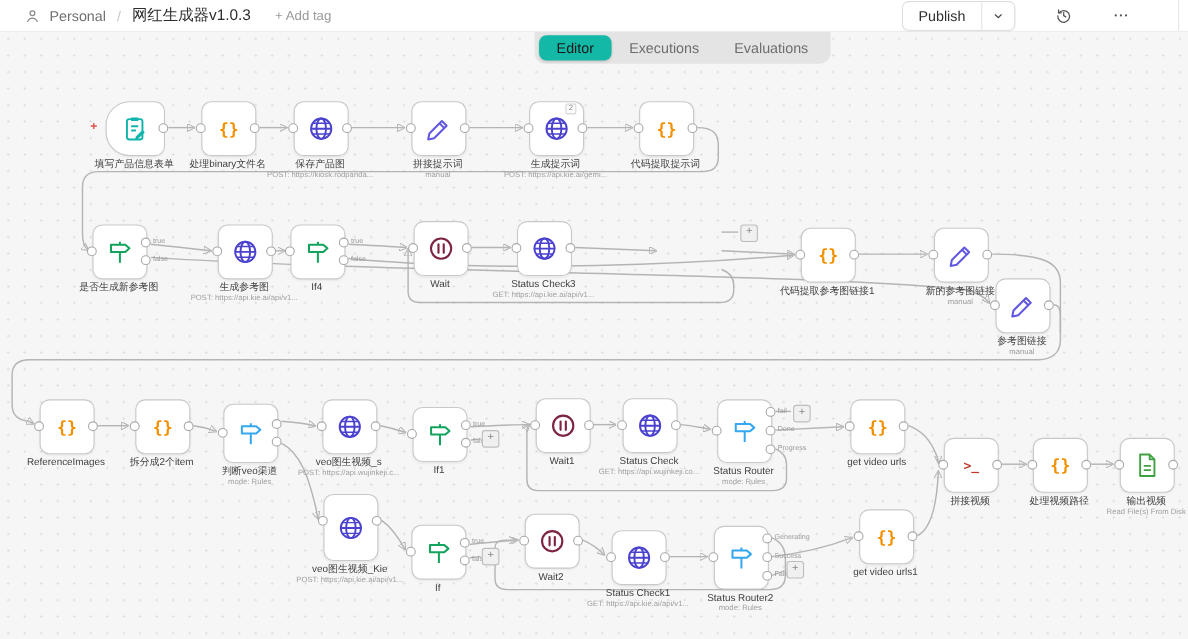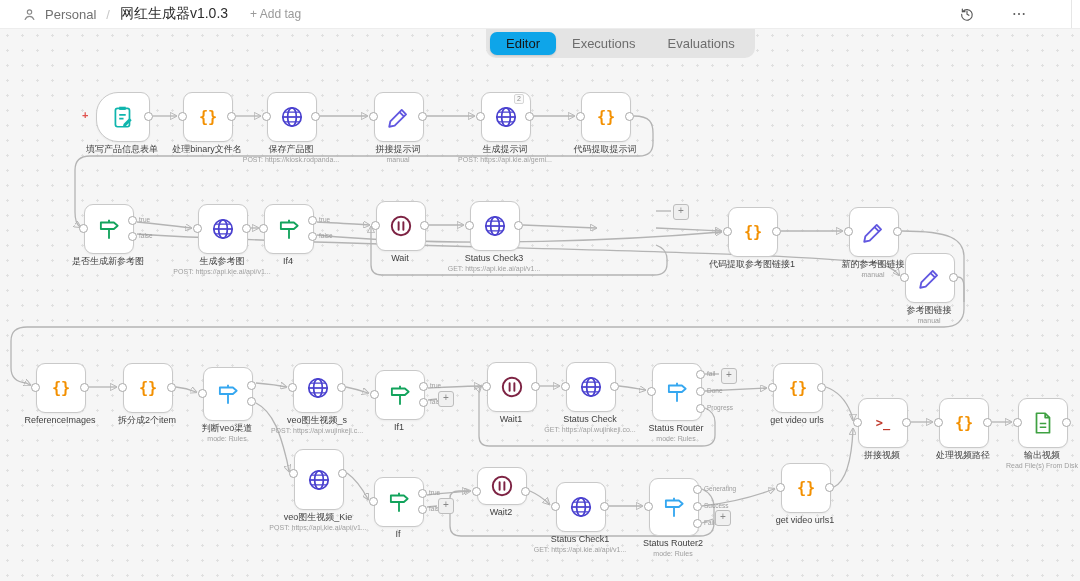--- a/index.html
+++ b/index.html
@@ -42,21 +42,21 @@
   .top-divider{position:absolute;left:1071px;top:0;width:1px;height:28px;background:#e6e6e6;}
   
   .tabs{
     position:absolute;left:486px;top:28px;height:30px;z-index:6;
     background:#e4e4e4;border-radius:0 0 10px 10px;display:flex;align-items:center;
     padding:0 4px;
   }
   .tab{
     font-size:13px;color:#6d6d6d;padding:4px 16px;border-radius:7px;cursor:pointer;white-space:nowrap;
   }
-  .tab.active{background:#0ea5e9;color:#161616;box-shadow:0 1px 2px rgba(0,0,0,.12);}
+  .tab.active{background:#14b8a6;color:#161616;box-shadow:0 1px 2px rgba(0,0,0,.12);}
   
   .canvas{
     position:absolute;top:28px;left:0;width:1080px;height:553px;
     background-color:#f6f6f6;
     background-image:radial-gradient(#e0e0e0 1px, transparent 1.2px);
     background-size:15px 15px;z-index:0;
   }
   .wires{position:absolute;top:0;left:0;width:1080px;height:581px;z-index:1;pointer-events:none;}
   .wires path{stroke:#b4b4b4;stroke-width:1.3;fill:none;}
   .flow{position:absolute;top:0;left:0;width:1080px;height:581px;z-index:2;pointer-events:none;}
@@ -108,20 +108,30 @@
         <circle cx="12" cy="8" r="3.5"></circle>
           <path d="M5 20c1.5-3.5 4-5 7-5s5.5 1.5 7 5"></path>
       </svg>
     </span>
     <span class="bc-project">Personal</span>
     <span class="bc-sep">/</span>
     <span class="bc-title">网红生成器v1.0.3</span>
     <span class="bc-addtag">+ Add tag</span>
   </div>
 
+  <div class="publish-group">
+    <button class="publish-btn">Publish</button>
+    <button class="publish-caret">
+      <span style="display:inline-flex;width:13px;height:13px;">
+        <svg viewBox="0 0 24 24" fill="none" stroke="#454545" stroke-width="2" stroke-linecap="round">
+            <path d="M7 10l5 5 5-5"></path>
+          </svg>
+      </span>
+    </button>
+  </div>
 
   <button class="icon-btn history">
     <span style="display:inline-flex;width:16px;height:16px;">
       <svg viewBox="0 0 24 24" fill="none" stroke="#555" stroke-width="1.7" stroke-linecap="round">
         <path d="M5 4.5v4h4"></path>
           <path d="M5.6 8.5A8 8 0 1 1 4 12.5"></path>
           <path d="M12 8v4.2l2.8 1.8"></path>
       </svg>
     </span>
   </button>
@@ -527,21 +537,21 @@
           <path d="M4.5 6h12l3.5 3-3.5 3h-12z"></path>
         </svg>
       </div>
       <span class="port" style="left: -5px; top: 19.5px;"></span>
       <span class="port" style="right: -5px; top: 11.5px;"></span>
       <span class="port-label" style="left: 55px; top: 12px;">true</span>
       <span class="port" style="right: -5px; top: 27.5px;"></span>
       <span class="port-label" style="left: 55px; top: 28px;">false</span>
       <div class="node-label">If</div>
     </div>
-    <div class="node" style="left: 477px; top: 467px; width: 48px; height: 36px;">
+    <div class="node" style="left: 477px; top: 467px; width: 48px; height: 48px;">
       <div class="node-box">
         <svg viewBox="0 0 24 24" fill="none" stroke="#7d2343" stroke-width="1.8" stroke-linecap="round">
           <circle cx="12" cy="12" r="8.5"></circle>
           <path d="M9.8 8.5v7M14.2 8.5v7"></path>
         </svg>
       </div>
       <span class="port" style="left: -5px; top: 19.5px;"></span>
       <span class="port" style="right: -5px; top: 19.5px;"></span>
       <div class="node-label">Wait2</div>
     </div>

